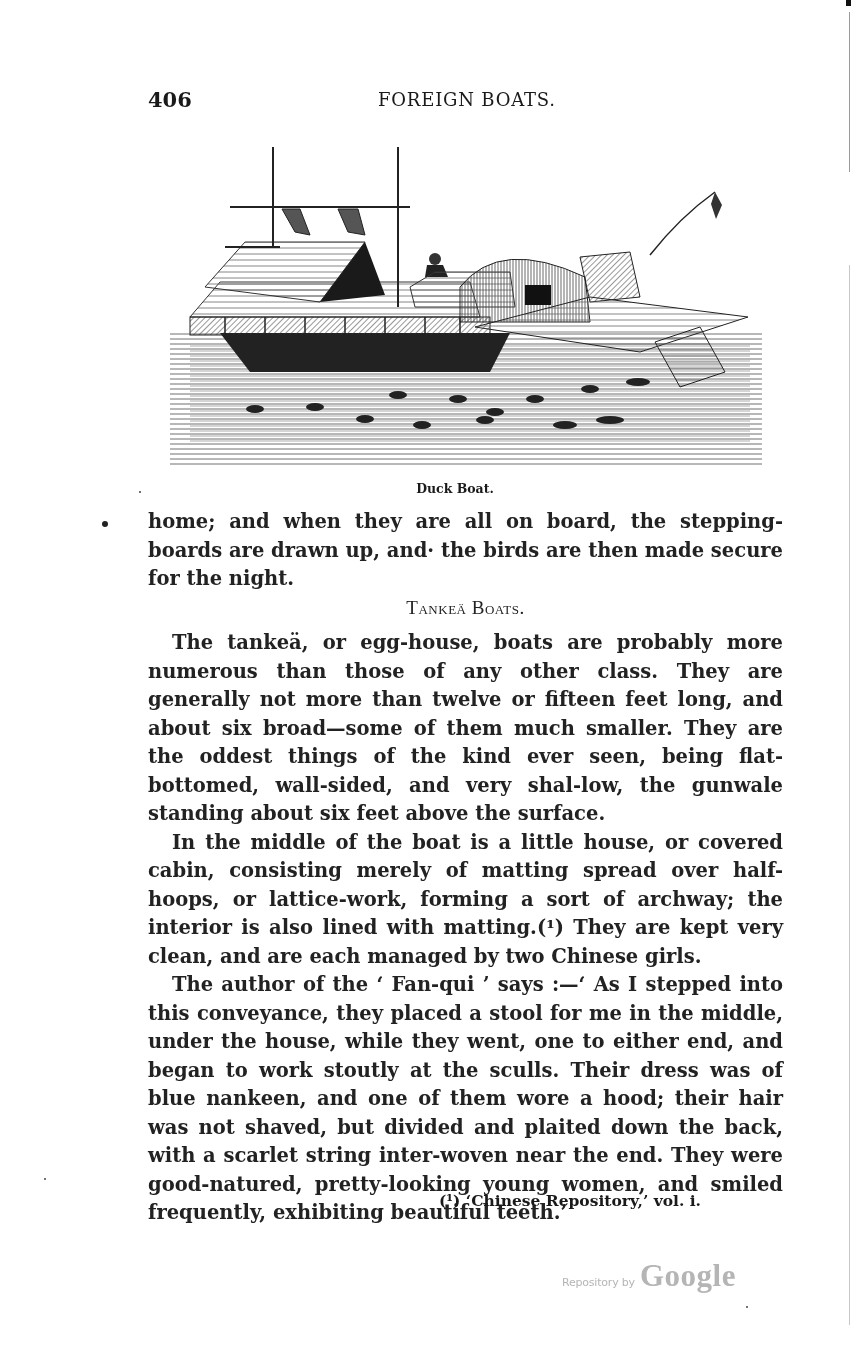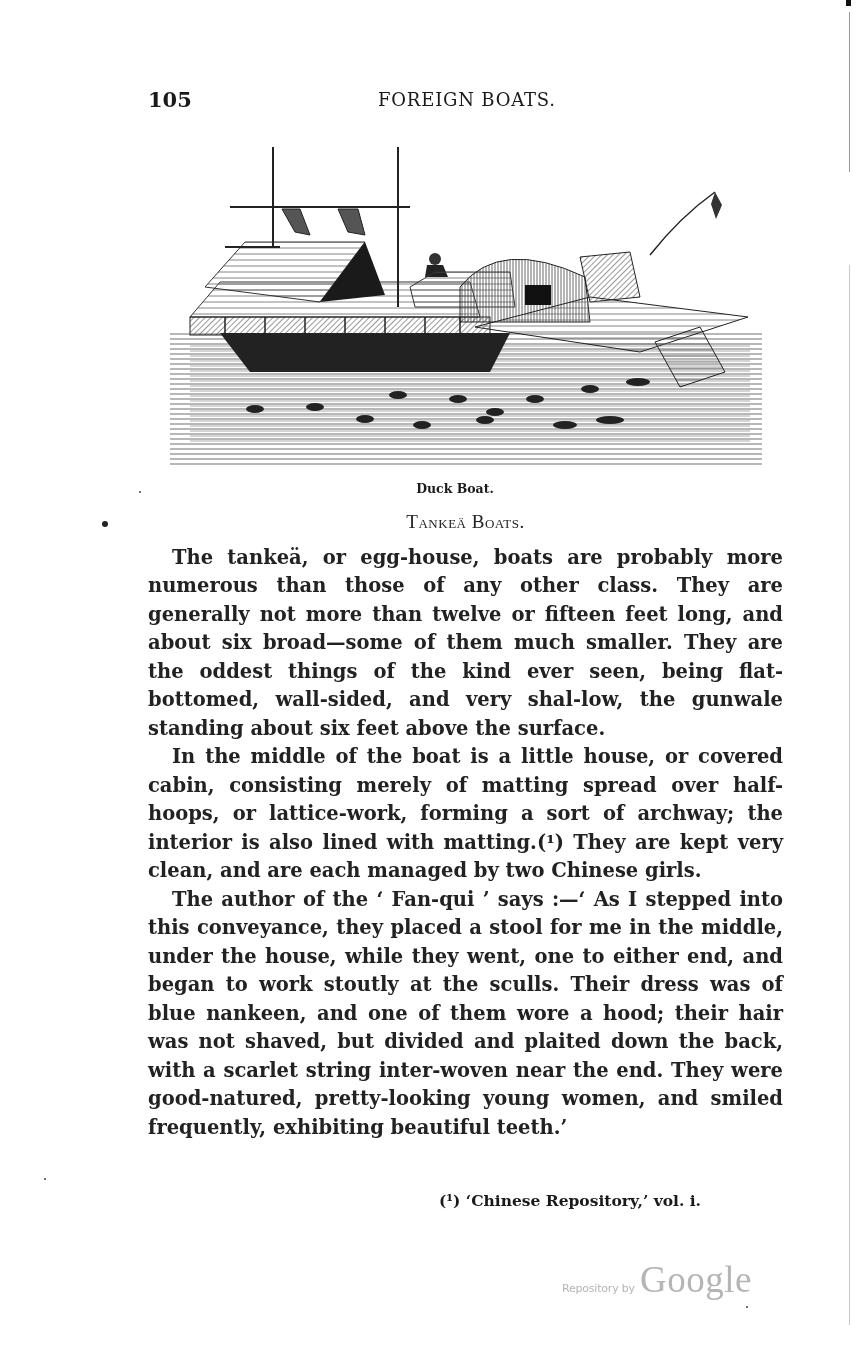--- a/index.html
+++ b/index.html
@@ -19,31 +19,31 @@
   .indent { text-indent: 24px; }
   .section-title { text-align: center; font-variant: small-caps; font-weight: normal;
                    font-size: 19px; letter-spacing: 0.5px; margin: 0; font-family: Liberation Serif, serif; }
   .footnote { position: absolute; top: 1191px; left: 131px; width: 570px; text-align: right;
               font-size: 15.5px; font-weight: bold; }
   .bullet { position: absolute; left: 102px; top: 521px; width: 6px; height: 6px;
             border-radius: 50%; background: #222; }
   .speck { position: absolute; width: 2px; height: 2px; background: #444; border-radius: 50%; }
   .watermark { position: absolute; left: 562px; top: 1258px; color: #b5b5b5; }
   .wm-small { font-family: "DejaVu Sans", sans-serif; font-size: 11px; letter-spacing: -0.2px; }
-  .wm-big { font-family: "Liberation Serif", serif; font-size: 37px; letter-spacing: 0.5px; }
+  .wm-big { font-family: "Liberation Serif", serif; font-size: 31px; letter-spacing: 0.5px; font-weight: bold; }
 </style>
 </head>
 <body>
 
 <div class="edge-mark"></div>
 <div class="page-edge" style="top:12px;height:160px;"></div>
 <div class="page-edge" style="top:265px;height:1060px;background:#c8c8c8;"></div>
 
 <div class="header">
-  <span class="page-num">105</span>
+  <span class="page-num">406</span>
   <span class="running-head">FOREIGN BOATS.</span>
 </div>
 
 <div class="figure">
   <svg width="592" height="335" viewBox="0 0 592 335" xmlns="http://www.w3.org/2000/svg">
     <defs>
       <pattern id="hatch" width="4" height="4" patternUnits="userSpaceOnUse" patternTransform="rotate(45)">
         <line x1="0" y1="0" x2="0" y2="4" stroke="#333" stroke-width="1"></line>
       </pattern>
       <pattern id="water" width="592" height="5" patternUnits="userSpaceOnUse">
@@ -122,20 +122,21 @@
   </svg>
 </div>
 <div class="caption">Duck Boat.</div>
 
 <div class="bullet"></div>
 <div class="speck" style="left:139px;top:491px;"></div>
 <div class="speck" style="left:44px;top:1178px;"></div>
 <div class="speck" style="left:746px;top:1306px;"></div>
 
 <div class="text-block" style="top:508px;">
+  <p>home; and when they are all on board, the stepping-boards are drawn up, and· the birds are then made secure for the night.</p>
   <p class="section-title">Tankeä Boats.</p>
   <p class="indent" style="margin-top:7px;">The tankeä, or egg-house, boats are probably more numerous than those of any other class. They are generally not more than twelve or fifteen feet long, and about six broad—some of them much smaller. They are the oddest things of the kind ever seen, being flat-bottomed, wall-sided, and very shal-low, the gunwale standing about six feet above the surface.</p>
   <p class="indent">In the middle of the boat is a little house, or covered cabin, consisting merely of matting spread over half-hoops, or lattice-work, forming a sort of archway; the interior is also lined with matting.(¹) They are kept very clean, and are each managed by two Chinese girls.</p>
   <p class="indent">The author of the ‘ Fan-qui ’ says :—‘ As I stepped into this conveyance, they placed a stool for me in the middle, under the house, while they went, one to either end, and began to work stoutly at the sculls. Their dress was of blue nankeen, and one of them wore a hood; their hair was not shaved, but divided and plaited down the back, with a scarlet string inter-woven near the end. They were good-natured, pretty-looking young women, and smiled frequently, exhibiting beautiful teeth.’</p>
 </div>
 
 <div class="footnote">(¹) ‘Chinese Repository,’ vol. i.</div>
 
 <div class="watermark">
   <span class="wm-small">Repository by</span>

